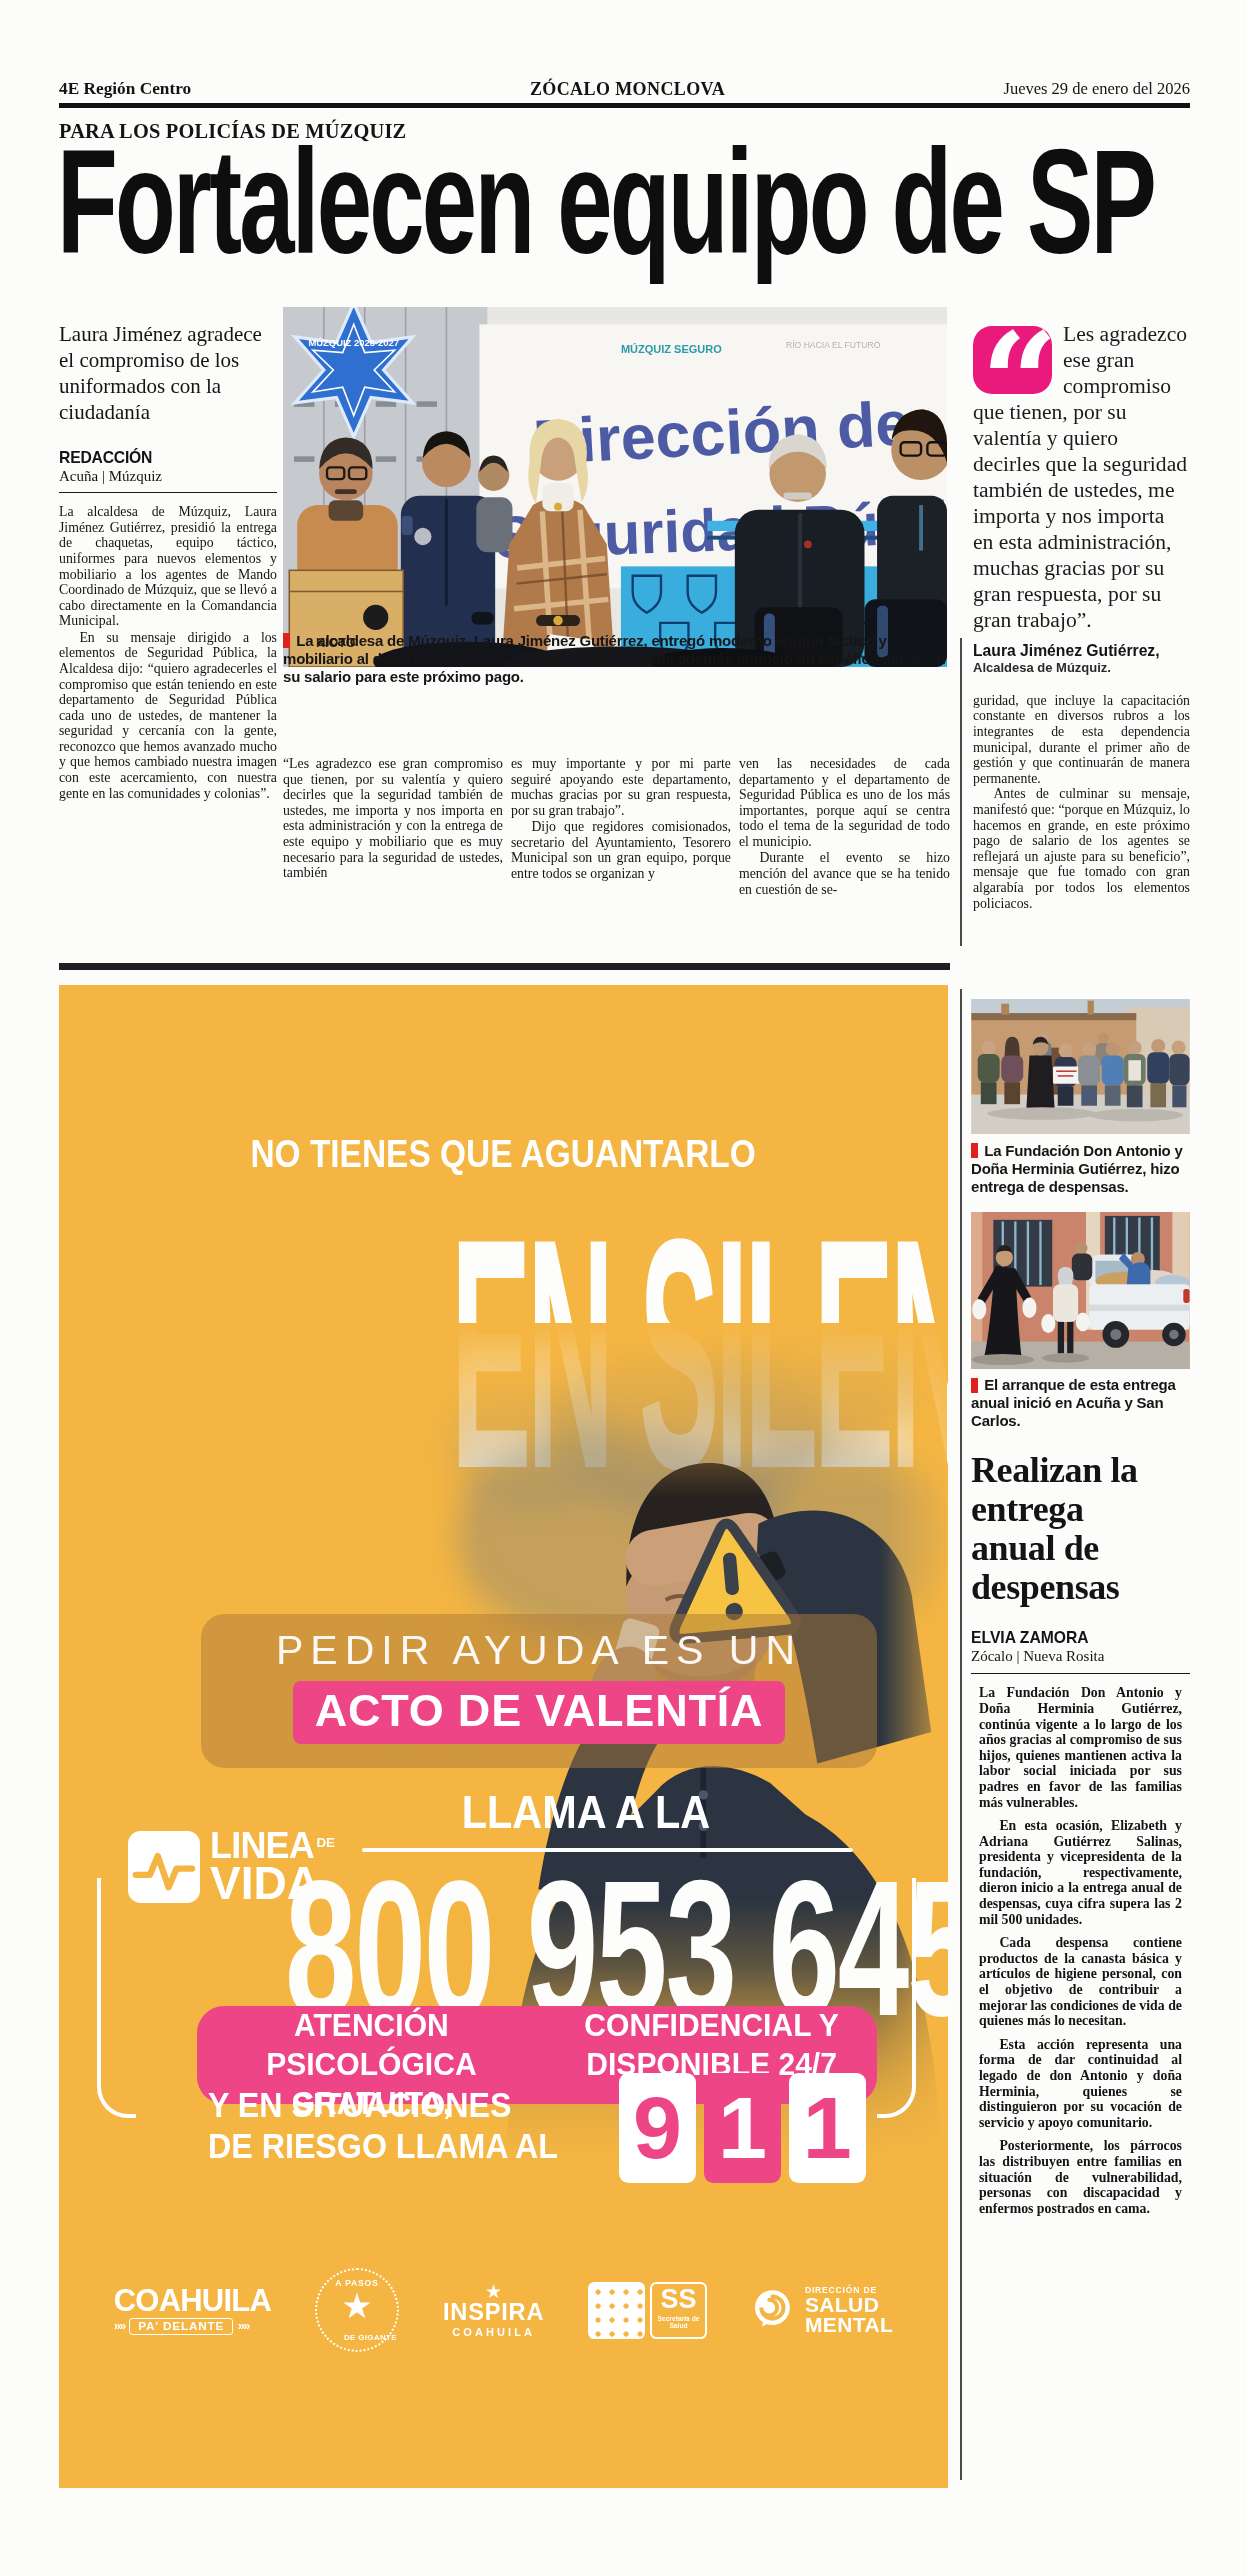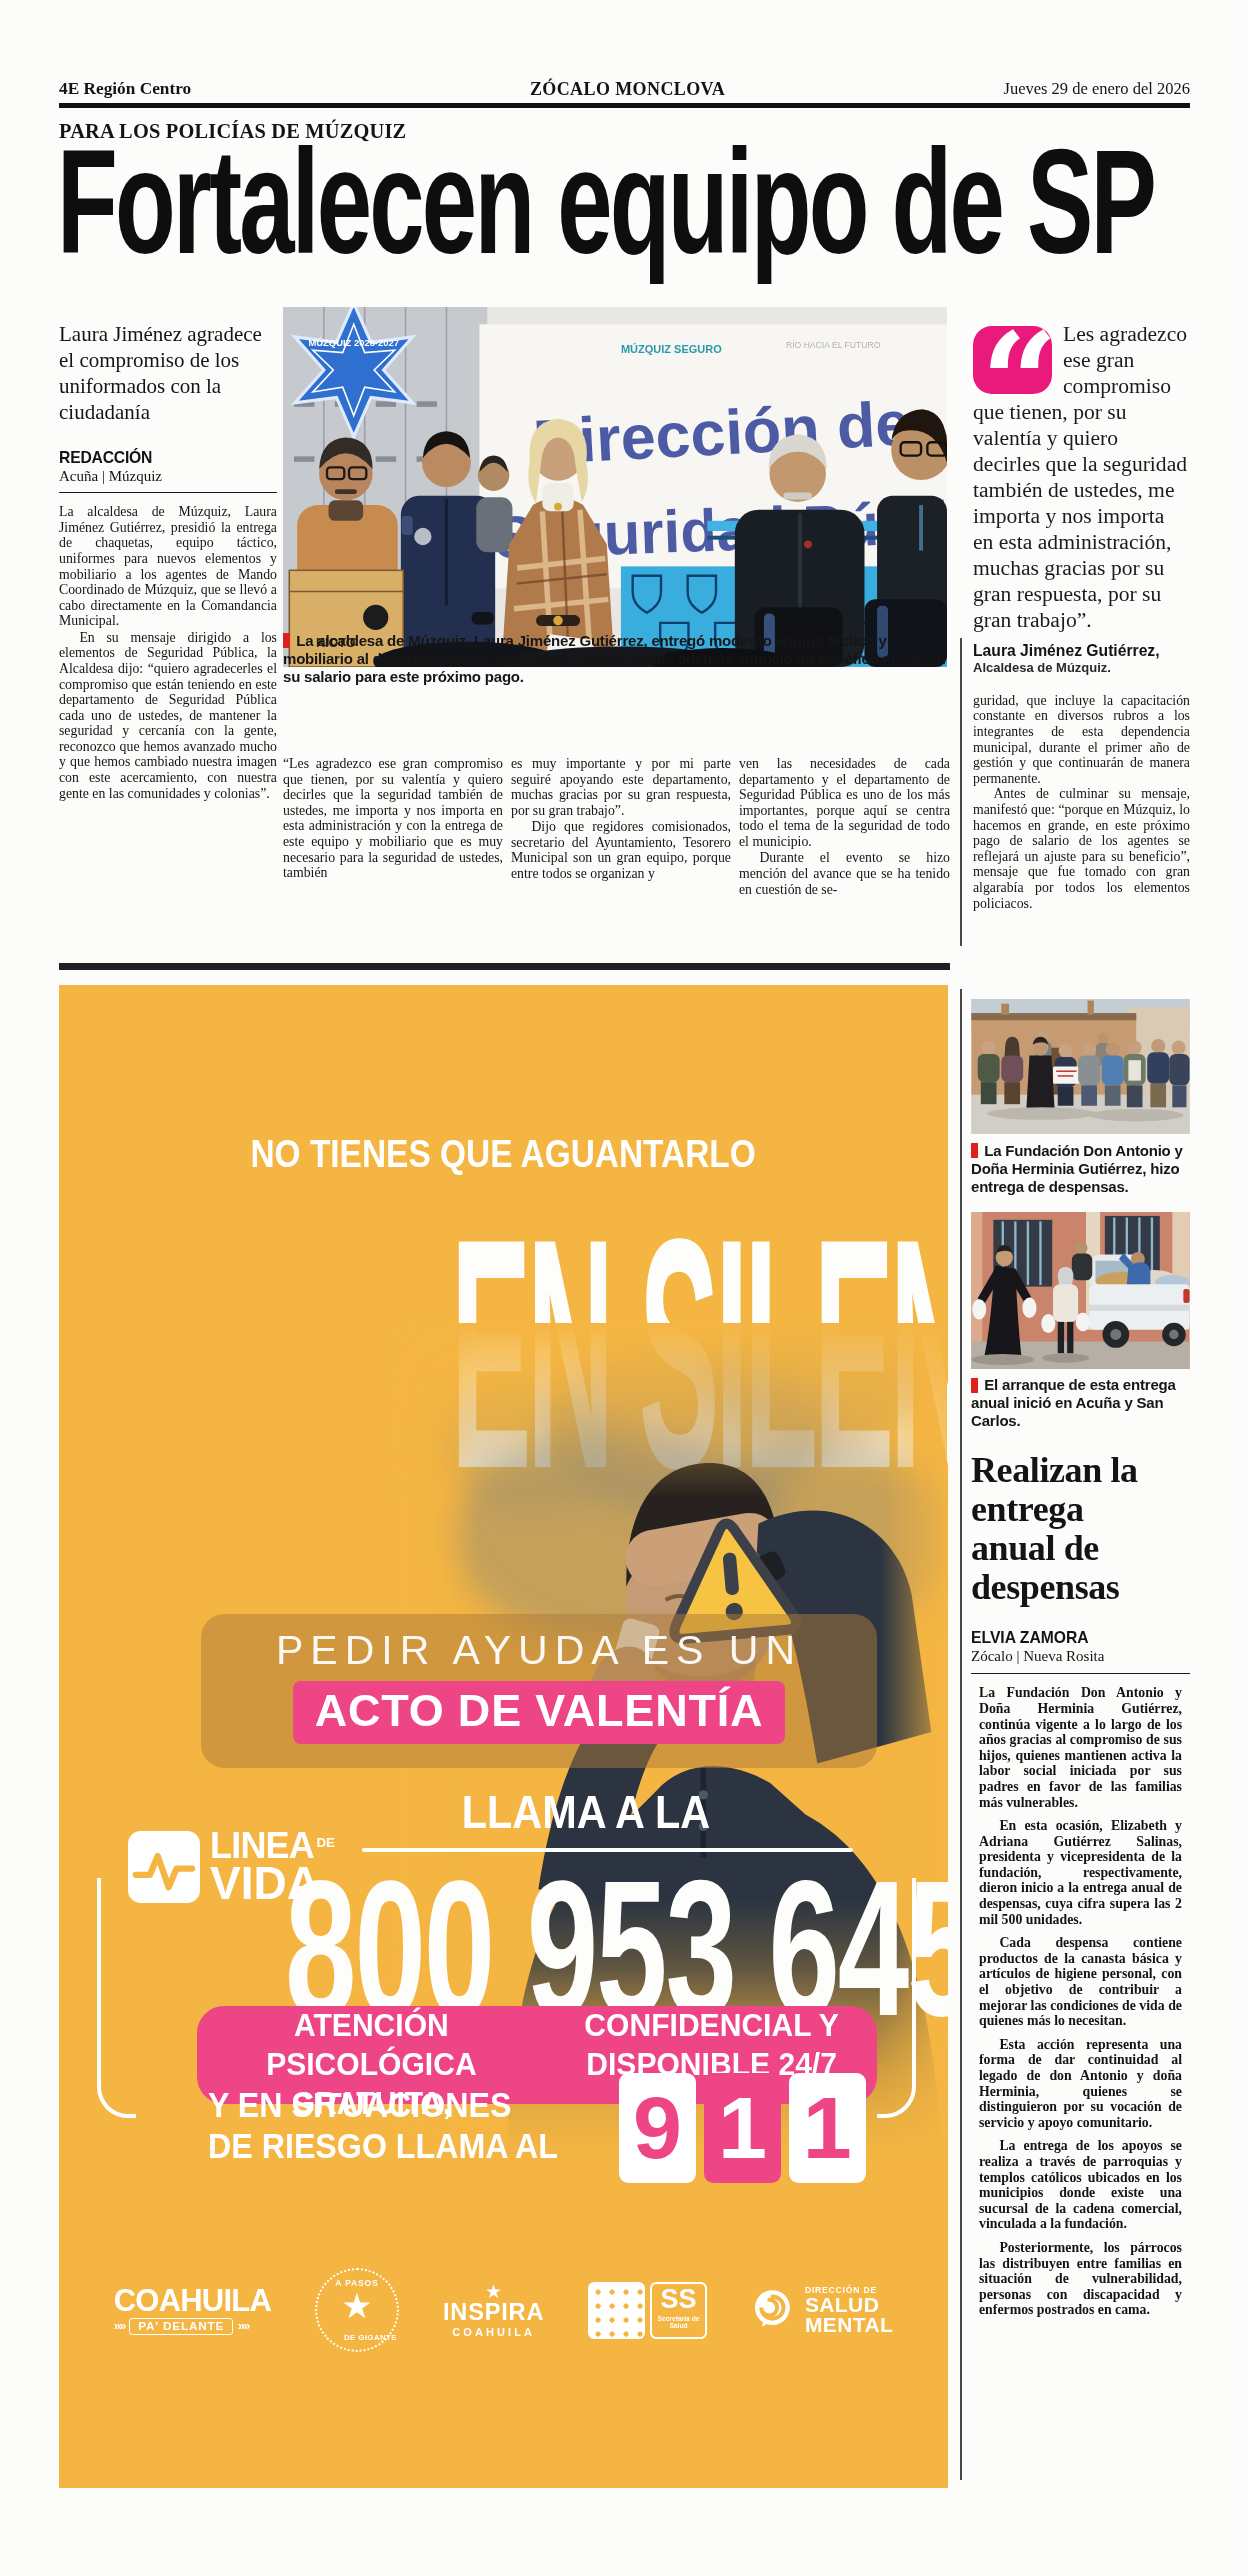--- a/index.html
+++ b/index.html
@@ -562,19 +562,18 @@
 
     <h2 class="sb-headline">Realizan la entrega anual de despensas</h2>
     <div class="sb-byline-name">ELVIA ZAMORA</div>
     <div class="sb-byline-loc">Zócalo | Nueva Rosita</div>
     <hr class="sb-rule">
     <div class="sb-body">
       <p>La Fundación Don Antonio y Doña Herminia Gutiérrez, continúa vigente a lo largo de los años gracias al compromiso de sus hijos, quienes mantienen activa la labor social iniciada por sus padres en favor de las familias más vulnerables.</p>
       <p class="ind">En esta ocasión, Elizabeth y Adriana Gutiérrez Salinas, presidenta y vicepresidenta de la fundación, respectivamente, dieron inicio a la entrega anual de despensas, cuya cifra supera las 2 mil 500 unidades.</p>
       <p class="ind">Cada despensa contiene productos de la canasta básica y artículos de higiene personal, con el objetivo de contribuir a mejorar las condiciones de vida de quienes más lo necesitan.</p>
       <p class="ind">Esta acción representa una forma de dar continuidad al legado de don Antonio y doña Herminia, quienes se distinguieron por su vocación de servicio y apoyo comunitario.</p>
-      <p class="ind">La entrega de los apoyos se realiza a través de parroquias y templos católicos ubicados en los municipios donde existe una sucursal de la cadena comercial, vinculada a la fundación.</p>
       <p class="ind">Posteriormente, los párrocos las distribuyen entre familias en situación de vulnerabilidad, personas con discapacidad y enfermos postrados en cama.</p>
     </div>
   </aside>
 
 </div>
 
 
 </body></html>

